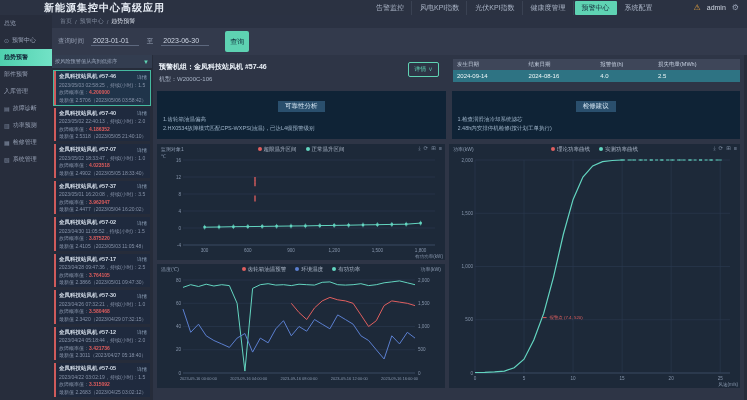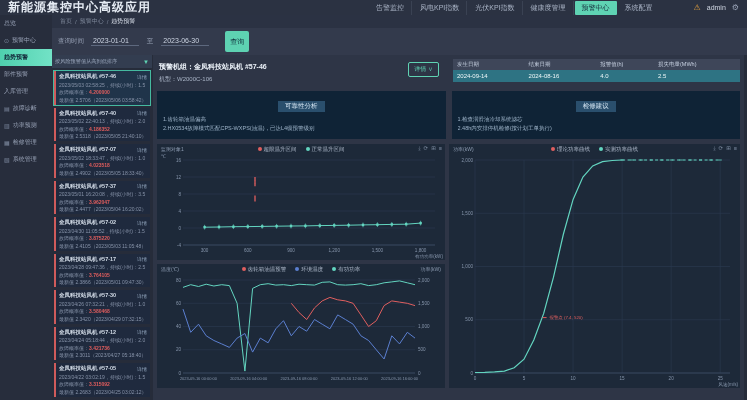--- a/index.html
+++ b/index.html
@@ -1,21 +1,21 @@
 <!DOCTYPE html>
 <html><head>
 <meta charset="utf-8">
 <style>
   * { margin:0; padding:0; box-sizing:border-box; }
   html,body { width:747px; height:400px; overflow:hidden; background:#262c3a;
     font-family:"Liberation Sans", sans-serif; }
   
   .app-header { position:absolute; top:0; left:0; right:0; height:15px;
     background:#2b3242; display:flex; align-items:center; padding:0 8px; z-index:20; }
-  .app-title { font-size:12px; font-weight:bold; color:#e6ecf4; letter-spacing:1px; white-space:nowrap; }
+  .app-title { font-size:10px; font-weight:bold; color:#e6ecf4; letter-spacing:1px; white-space:nowrap;margin-left:36px; }
   .hdr-spacer { flex:1; }
   .nav-tabs { display:flex; align-items:center; gap:1px; margin-right:34px; }
   .nav-tab { font-size:7px; color:#a9b3c5; padding:2px 7px; white-space:nowrap; cursor:pointer; border-right:1px solid #3a4253; }
   .nav-tab:last-child { border-right:none; }
   .nav-tab.active { background:#5fd3b3; color:#15293a; border-radius:1px; border-right:none; }
   .hdr-right { display:flex; align-items:center; gap:6px; }
   .warn-ico { color:#e8a33d; font-size:8px; }
   .user-name { color:#cfd6e2; font-size:7px; }
   .gear-ico { color:#97a1b5; font-size:8px; }
   

